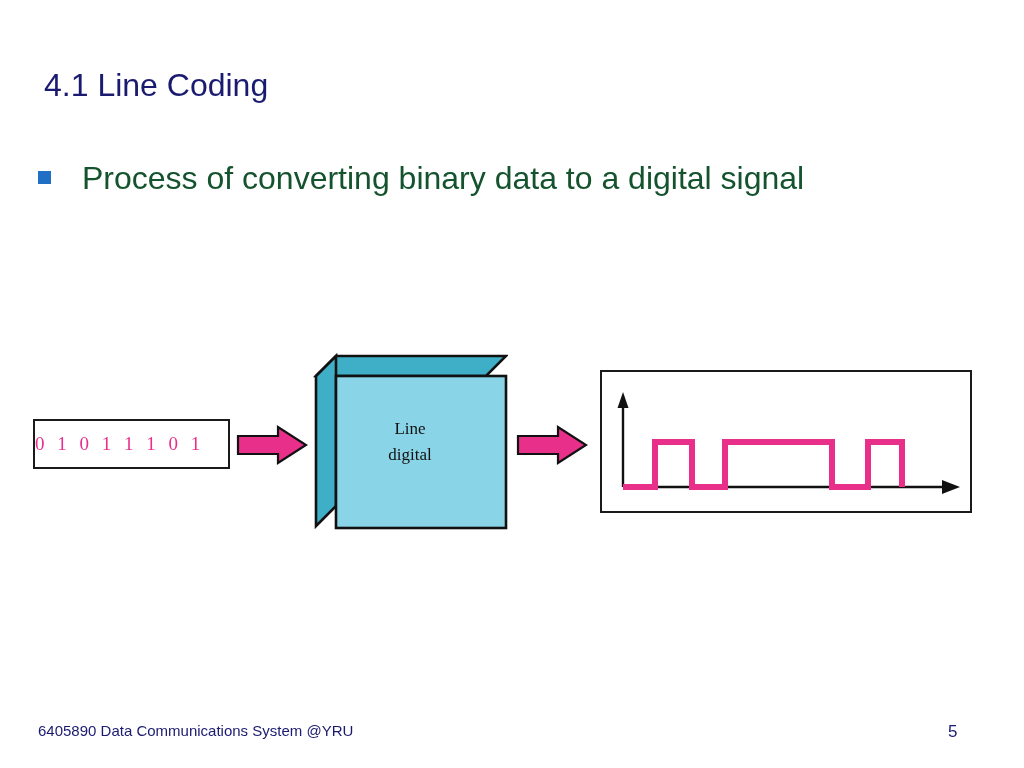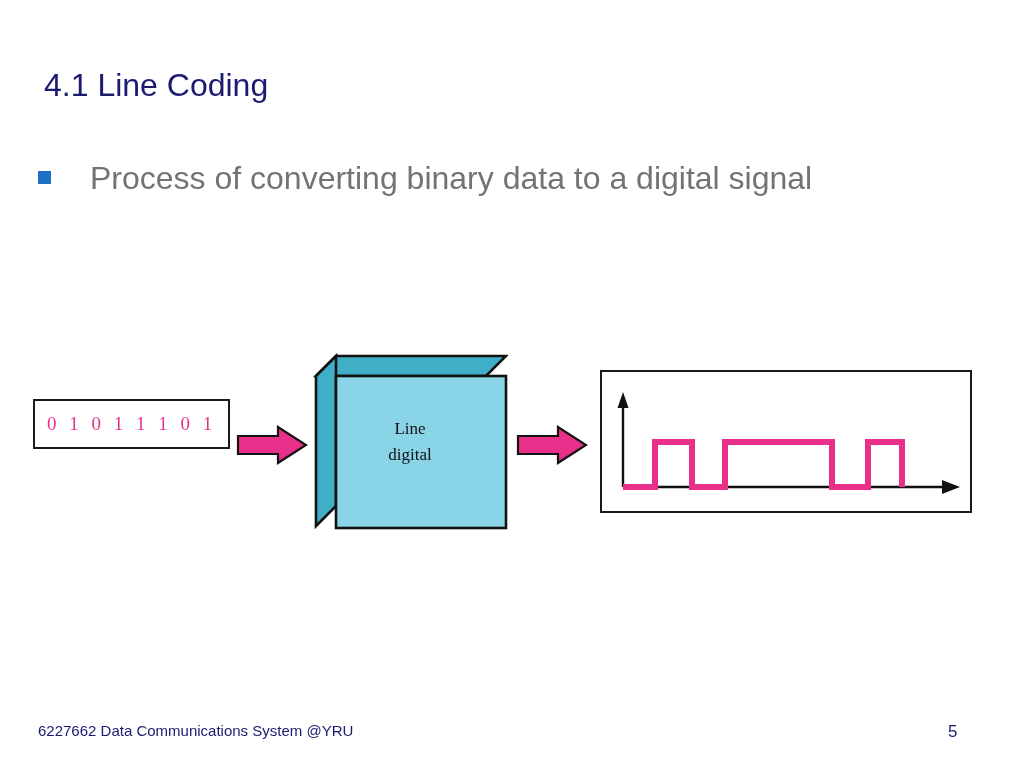--- a/index.html
+++ b/index.html
@@ -37,51 +37,51 @@
     align-items: flex-start;
   }
   #bullet-marker {
     width: 13px;
     height: 13px;
     background: #1f6fc4;
     margin-top: 13px;
     flex: 0 0 auto;
   }
   #bullet-text {
-    margin-left: 39px;
+    margin-left: 31px;
     font-size: 32px;
     line-height: 40px;
-    color: #737373;
+    color: #14532d;
     white-space: nowrap;
   }
 
   
   #diagram {
     position: absolute;
     left: 0;
     top: 0;
     width: 1024px;
     height: 768px;
     pointer-events: none;
   }
   #diagram > * { pointer-events: auto; }
 
   
   #binary-box {
     position: absolute;
     left: 33px;
-    top: 399px;
+    top: 419px;
     width: 197px;
     height: 50px;
     border: 2px solid #1a1a1a;
     background: #ffffff;
     box-sizing: border-box;
     display: flex;
     align-items: center;
-    justify-content: center;
+    justify-content: flex-start;
   }
   #binary-text {
     font-family: "Liberation Serif", serif;
     font-size: 19px;
     color: #e8308a;
     letter-spacing: 4px;
     white-space: nowrap;
   }
 
   
@@ -194,14 +194,14 @@
     <polygon points="23,22 17.5,38 28.5,38" fill="#111111"></polygon>
 
     <line x1="23" y1="117" x2="345" y2="117" stroke="#111111" stroke-width="2.4"></line>
     <polygon points="360,117 342,110 342,124" fill="#111111"></polygon>
 
     <polyline points="23,117 55,117 55,72 92,72 92,117 125,117 125,72 232,72 232,117 268,117 268,72 302,72 302,117" fill="none" stroke="#e8308a" stroke-width="6" stroke-linejoin="miter" stroke-linecap="butt"></polyline>
   </svg>
 
 </div>
 
-<div id="footer-text">6227662 Data Communications System @YRU</div>
+<div id="footer-text">6405890 Data Communications System @YRU</div>
 <div id="page-number">5</div>
 
 </body></html>

